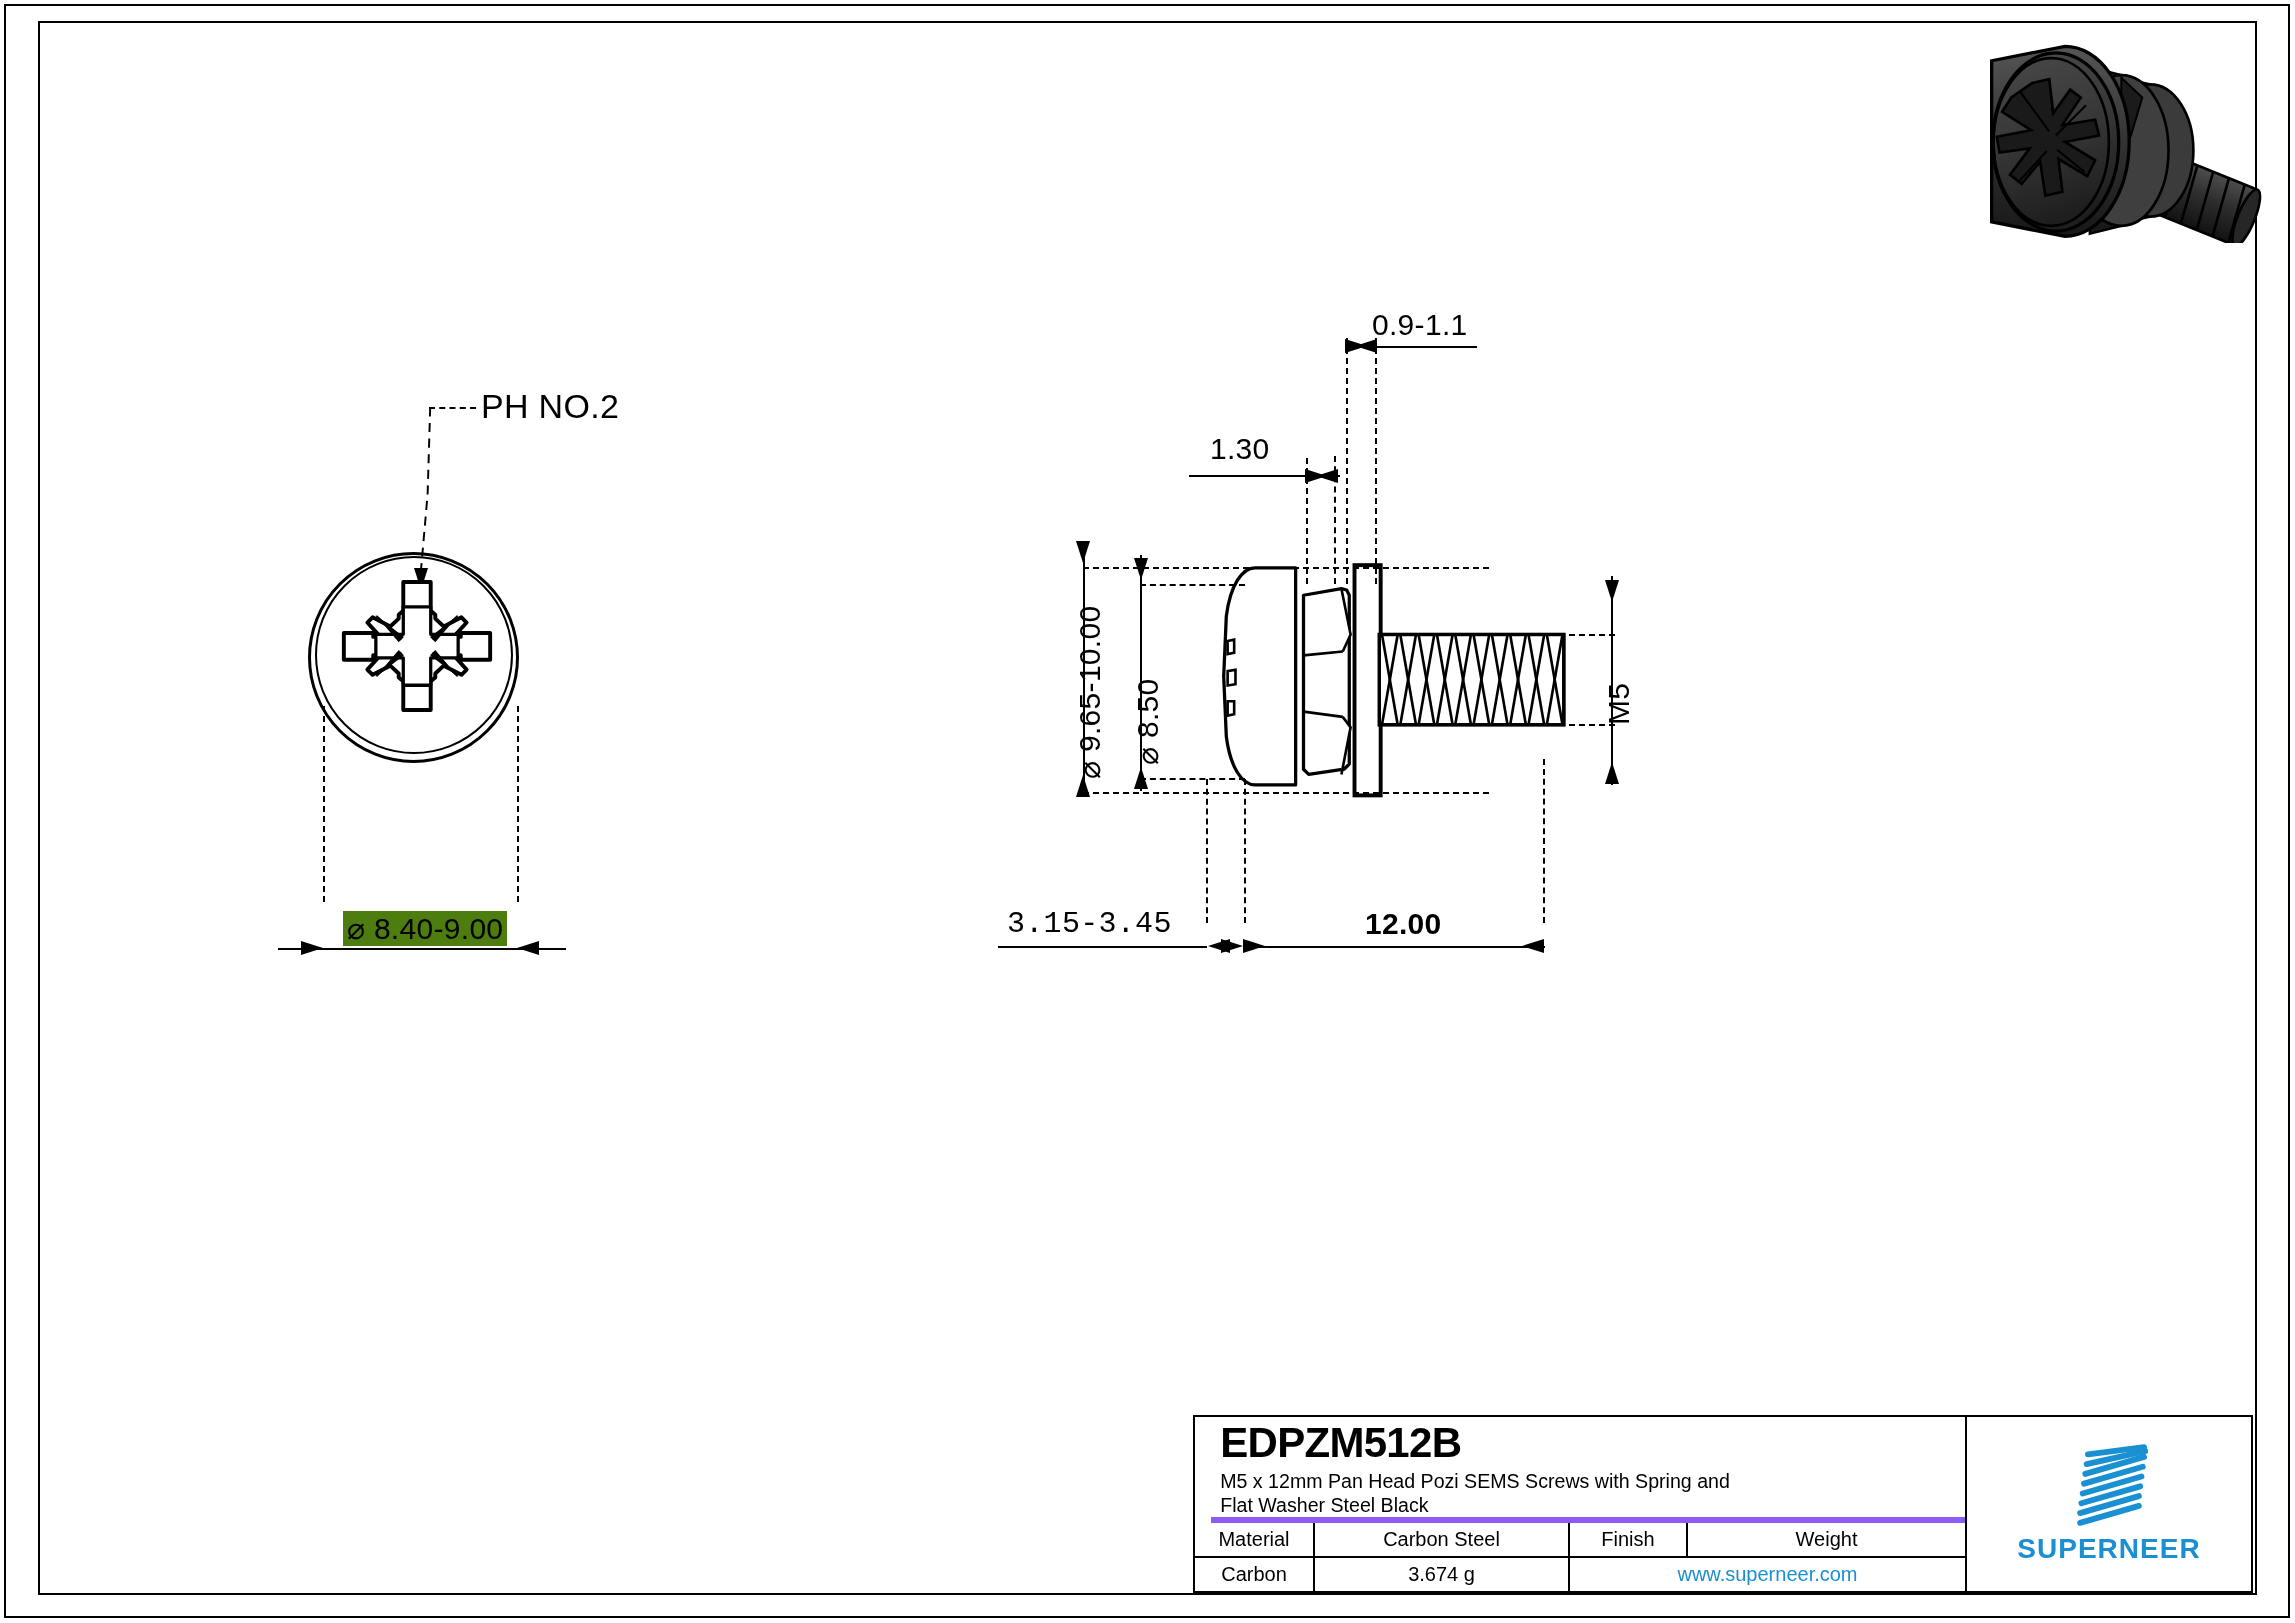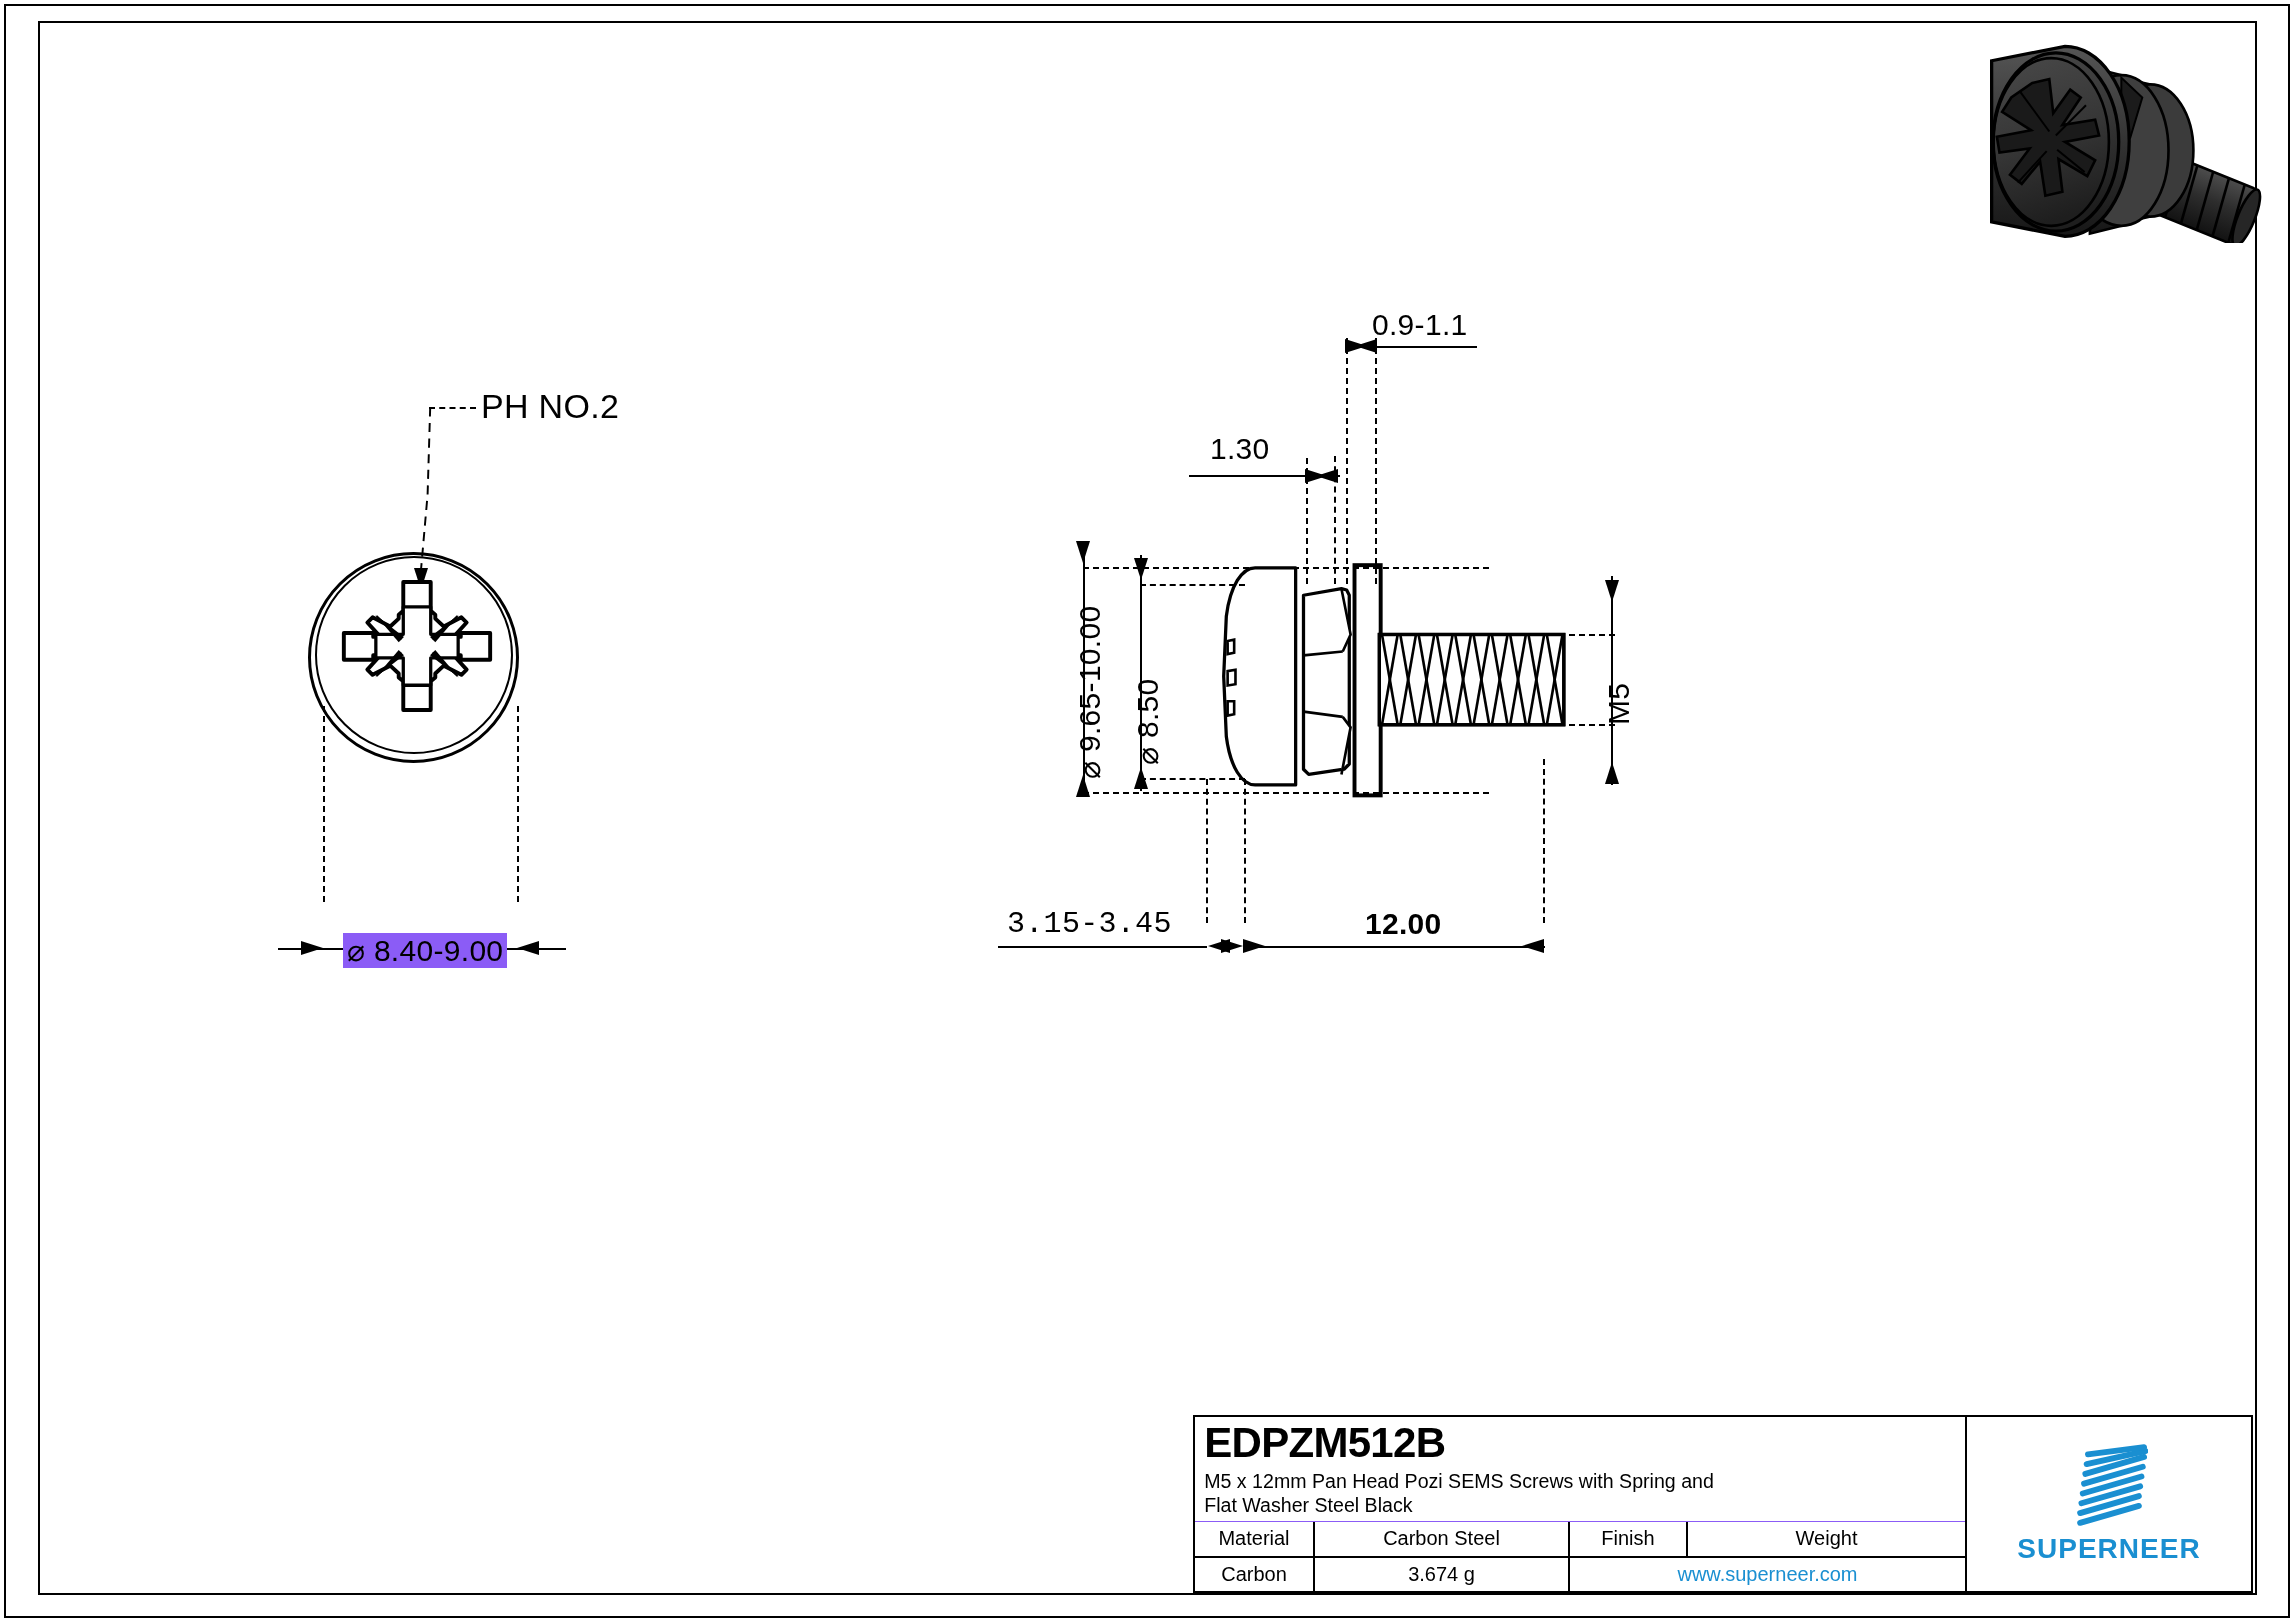--- a/index.html
+++ b/index.html
@@ -32,21 +32,21 @@
   #top-view .ring-outer{position:absolute;left:0;top:2.6px;width:211px;height:211px;border:3.3px solid #000;border-radius:50%;box-sizing:border-box;}
   #top-view .ring-inner{position:absolute;left:6.5px;top:6.5px;width:198px;height:198px;border:2.6px solid #000;border-radius:50%;box-sizing:border-box;}
 
   
   #side-view{position:absolute;left:1204px;top:556px;width:458px;height:242px;}
 
   
   #title-block{position:absolute;left:1193px;top:1415px;width:1060px;height:178px;
                border:2px solid #000;box-sizing:border-box;display:flex;background:#fff;}
   #tb-left{flex:0 0 772px;display:flex;flex-direction:column;border-right:2px solid #000;box-sizing:border-box;}
-  #tb-desc{flex:0 0 105px;padding:3.9px 9.2px 0 9.2px;box-sizing:border-box;border-bottom:1px solid #8b5cf6;}
+  #tb-desc{flex:0 0 105px;padding:3.9px 9.2px 0 9.2px;box-sizing:border-box;border-bottom:6px solid #8b5cf6;margin-left:16px;}
   #tb-part{font-size:42px;font-weight:bold;line-height:1.05;letter-spacing:-0.7px;}
   #tb-sub{font-size:19.6px;line-height:1.24;margin-top:3.9px;}
   .tb-row{display:flex;flex:1 1 0;}
   .tb-row + .tb-row{border-top:2px solid #000;}
   .tb-cell{display:flex;align-items:center;justify-content:center;font-size:20px;box-sizing:border-box;}
   .tb-cell + .tb-cell{border-left:2px solid #000;}
   .c-label{flex:0 0 118px;}
   .c-val{flex:0 0 255px;}
   .c-label2{flex:0 0 118px;}
   .c-val2{flex:1 1 auto;}
@@ -167,21 +167,21 @@
           <path d="M186 156 L148 120"></path>
       </g>
     </svg>
   </div>
 
   <div class="vdash" style="left:323px;top:706px;height:196px;"></div>
   <div class="vdash" style="left:517px;top:706px;height:196px;"></div>
   <div class="hline" style="left:278px;top:948px;width:288px;"></div>
   <div class="arr arr-r" style="left:301px;top:941px;"></div>
   <div class="arr arr-l" style="left:517px;top:941px;"></div>
-  <div class="dimtext" style="left:343px;top:933px;background:#8b5cf6;padding:0 3.9px;">⌀ 8.40-9.00</div>
+  <div class="dimtext" style="left:343px;top:911px;background:#4d7c0f;padding:0 3.9px;">⌀ 8.40-9.00</div>
 
   <div id="side-view">
     <svg width="458" height="242" viewBox="0 0 700 370" xmlns="http://www.w3.org/2000/svg">
 
       <path d="M140 18 L78 18 C58 18 40 45 34 92 L30 184 L34 276 C40 323 58 350 78 350 L140 350 Z" fill="#fff" stroke="#000" stroke-width="5" stroke-linejoin="round"></path>
 
       <path d="M36 130 L46 128 L46 148 L36 150 Z M36 176 L48 174 L48 196 L36 198 Z M36 222 L46 222 L46 242 L36 244 Z" fill="#fff" stroke="#000" stroke-width="4"></path>
 
       <path d="M152 60 L210 50 L218 52 L222 60 L222 318 L214 326 L160 334 L152 326 Z" fill="#fff" stroke="#000" stroke-width="5" stroke-linejoin="round"></path>
       <path d="M152 152 L212 146" stroke="#000" stroke-width="4" fill="none"></path>

